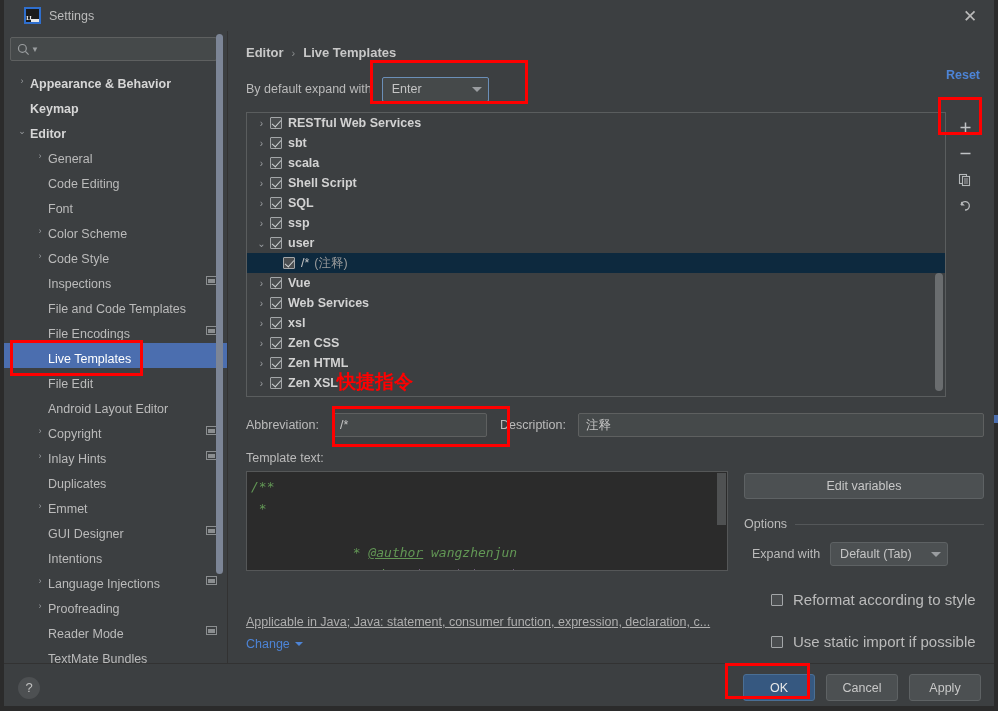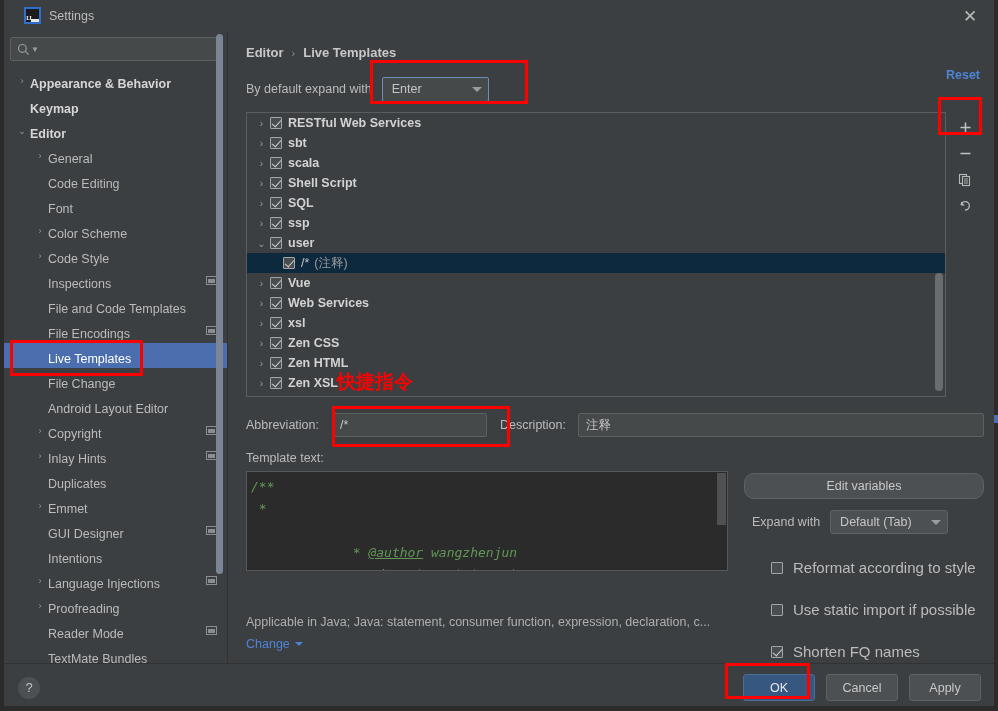--- a/index.html
+++ b/index.html
@@ -243,21 +243,21 @@
   .c-tag { color: #629755; font-style: italic; text-decoration: underline; }
   .c-var { color: #9876aa; }
   .ed-scroll {
     position: absolute; right: 1px; top: 1px;
     width: 9px; height: 52px; background: #4f5152;
   }
 
   .opt-col { flex: 1; min-width: 0; padding-top: 2px; }
   .btn {
     background: #4c5052; border: 1px solid #5e6264;
-    border-radius: 10px; color: #c8c8c8; font-size: 12.5px;
+    border-radius: 3px; color: #c8c8c8; font-size: 12.5px;
     height: 26px; display: flex; align-items: center; justify-content: center;
   }
   .edit-vars { width: 100%; }
   .opt-head {
     display: flex; align-items: center; gap: 8px;
     margin-top: 18px; color: #bbbbbb; font-size: 12.5px;
   }
   .opt-head .rule { flex: 1; height: 1px; background: #545759; }
   .expand2 {
     display: flex; align-items: center; gap: 10px; margin-top: 11px;
@@ -277,21 +277,21 @@
   }
   .opt-check {
     display: flex; align-items: center; gap: 4px;
     margin-top: 25px; padding-left: 27px;
     font-size: 15px; color: #bbbbbb;
   }
 
   .applicable {
     position: absolute; left: 18px; bottom: 34px;
     font-size: 12.5px; color: #aeaeae;
-    width: 500px; white-space: nowrap; overflow: hidden; text-overflow: ellipsis;
+    width: 500px; white-space: nowrap; overflow: hidden; text-overflow: ellipsis; text-decoration: underline;
   }
   .change-link {
     position: absolute; left: 18px; bottom: 12px;
     font-size: 12.5px; color: #4d84d6;
     display: flex; align-items: center; gap: 5px;
   }
   .change-link .cv {
     width: 0; height: 0;
     border-left: 4px solid transparent; border-right: 4px solid transparent;
     border-top: 4px solid #4d84d6;
@@ -415,21 +415,21 @@
             <span class="arrow none">›</span>
             <span class="lbl">File Encodings</span>
             <span class="badge"></span>
           </div>
           <div class="tree-row ind1 selected">
             <span class="arrow none">›</span>
             <span class="lbl">Live Templates</span>
           </div>
           <div class="tree-row ind1">
             <span class="arrow none">›</span>
-            <span class="lbl">File Change</span>
+            <span class="lbl">File Edit</span>
           </div>
           <div class="tree-row ind1">
             <span class="arrow none">›</span>
             <span class="lbl">Android Layout Editor</span>
           </div>
           <div class="tree-row ind1">
             <span class="arrow">›</span>
             <span class="lbl">Copyright</span>
             <span class="badge"></span>
           </div>
@@ -623,20 +623,24 @@
           </div>
           <div class="code-line">
             <span class="c-comment"> * </span><span class="c-tag">@date</span><span class="c-var"> $DATE$ $TIME$</span>
           </div>
           <div class="ed-scroll"></div>
         </div>
 
         <div class="opt-col">
           <div class="btn edit-vars">
             <span>Edit variables</span>
+          </div>
+          <div class="opt-head">
+            <span>Options</span>
+            <span class="rule"></span>
           </div>
           <div class="expand2">
             <span style="font-size:12.5px;color:#bbbbbb;">Expand with</span>
             <div class="combo2">
               <span class="cval">Default (Tab)</span>
               <span class="caret"></span>
             </div>
           </div>
           <div id="opt-checks">
               <div class="opt-check">

